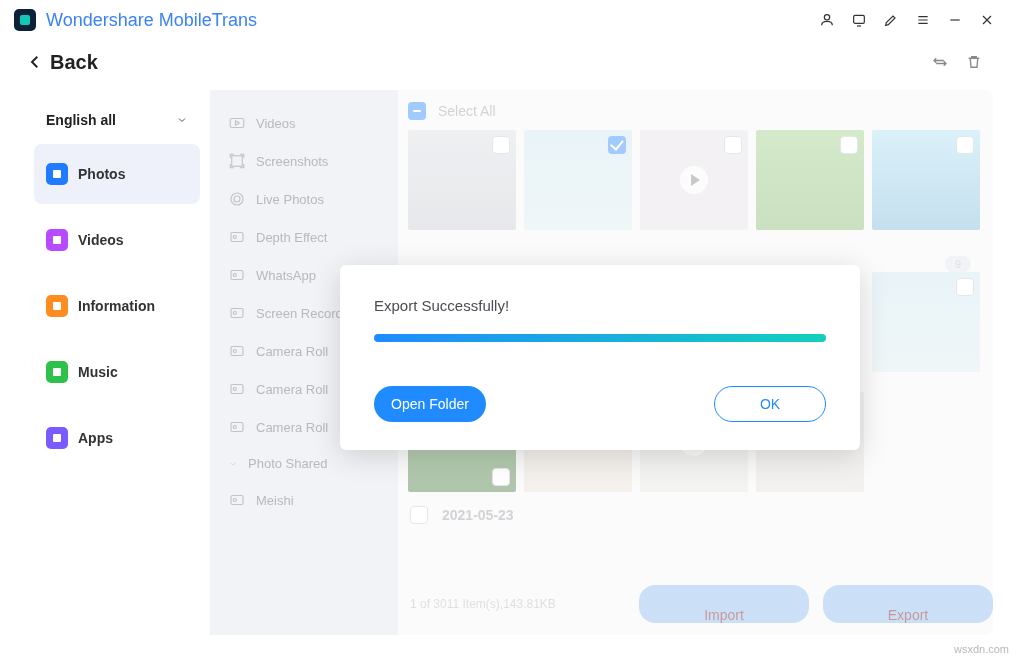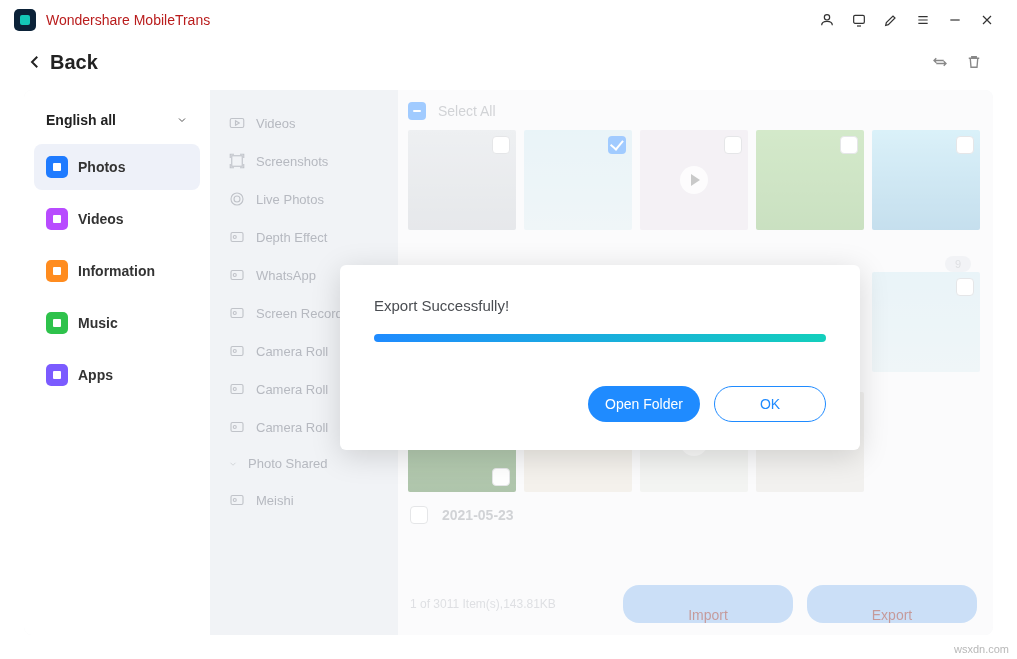--- a/index.html
+++ b/index.html
@@ -1,37 +1,37 @@
 <!DOCTYPE html>
 <html><head>
 <meta charset="utf-8">
 <style>
 * { box-sizing: border-box; margin: 0; padding: 0; font-family: -apple-system, BlinkMacSystemFont, "Segoe UI", sans-serif; }
 body { width: 1017px; height: 659px; background: #fff; overflow: hidden; position: relative; }
 
 .titlebar { display: flex; align-items: center; height: 40px; padding: 0 14px; }
 .titlebar-logo { width: 22px; height: 22px; background: #0b2238; border-radius: 5px; display: flex; align-items: center; justify-content: center; margin-right: 10px; }
 .titlebar-logo-inner { width: 10px; height: 10px; background: #14c8b8; border-radius: 2px; }
-.titlebar-title { font-size: 14px; color: #b91c1c; }
+.titlebar-title { font-size: 18px; color: #3b82f6; }
 .titlebar-spacer { flex: 1; }
 .titlebar-icon { width: 32px; height: 32px; display: flex; align-items: center; justify-content: center; color: #333; cursor: pointer; }
 .titlebar-icon svg { width: 16px; height: 16px; }
 
 .backrow { display: flex; align-items: center; height: 44px; padding: 0 26px; }
 .back-btn { display: flex; align-items: center; gap: 6px; font-size: 20px; font-weight: 700; color: #222; cursor: pointer; }
 .back-btn svg { width: 18px; height: 18px; }
 .backrow-spacer { flex: 1; }
 .backrow-icon { width: 34px; height: 34px; display: flex; align-items: center; justify-content: center; color: #888; cursor: pointer; }
 .backrow-icon svg { width: 18px; height: 18px; }
 
 .content { position: absolute; top: 90px; left: 24px; right: 24px; bottom: 24px; display: flex; background: #f5f6f8; border-radius: 8px; overflow: hidden; }
 
 .sidebar { width: 186px; background: #fff; display: flex; flex-direction: column; padding: 12px 10px; }
 .lang-sel { display: flex; align-items: center; justify-content: space-between; padding: 10px 12px; font-size: 14px; font-weight: 600; color: #222; cursor: pointer; }
-.side-item { display: flex; align-items: center; gap: 10px; padding: 12px 12px; border-radius: 8px; font-size: 14px; color: #333; font-weight: 600; cursor: pointer; margin-top: 6px; }
+.side-item { display: flex; align-items: center; gap: 10px; padding: 19px 12px; border-radius: 8px; font-size: 14px; color: #333; font-weight: 600; cursor: pointer; margin-top: 6px; }
 .side-item.active { background: #eef1f9; }
 .side-icon { width: 22px; height: 22px; border-radius: 5px; display: flex; align-items: center; justify-content: center; }
 .side-icon svg { width: 12px; height: 12px; fill: #fff; }
 .ic-photos { background: #1f7bff; }
 .ic-videos { background: #b84bff; }
 .ic-info { background: #ff8c1f; }
 .ic-music { background: #2ec24b; }
 .ic-apps { background: #7b5bff; }
 
 .folderbar { width: 188px; background: #f1f3f6; padding: 14px 0; }
@@ -60,32 +60,32 @@
 .thumb.p3 { background: #e6dfe8; }
 .thumb.p4 { background: linear-gradient(#9fcf8a,#8abb76); }
 .thumb.p5 { background: linear-gradient(#aee0f2,#7fb8d8); }
 .thumb.g1 { background: linear-gradient(#6aa060,#4e7e46); }
 .thumb.g2 { background: #e6e1d6; }
 .thumb.g3 { background: #e4e6e2; }
 .thumb.g4 { background: #e2e0db; }
 
 .date-row { display: flex; align-items: center; gap: 14px; padding: 14px 0 6px 2px; color: #9a9da4; font-size: 14px; font-weight: 600; }
 
-.statusbar { position: absolute; left: 12px; right: 16px; bottom: 12px; display: flex; align-items: center; gap: 14px; }
+.statusbar { position: absolute; left: 12px; right: 0; bottom: 12px; display: flex; align-items: center; gap: 14px; }
 .status-text { color: #b6b9c0; font-size: 12px; }
 .btn-big { flex: 0 0 170px; height: 38px; border-radius: 16px; display: flex; align-items: flex-end; justify-content: center; color: #7f1d1d; font-size: 14px; font-weight: 500; cursor: pointer; }
 .btn-import { background: #8cb9ee; margin-left: auto; }
 .btn-export { background: #8cb9ee; }
 
 .overlay { position: absolute; inset: 0; background: rgba(255,255,255,0.55); pointer-events: none; }
 
 .dialog { position: absolute; top: 265px; left: 340px; width: 520px; background: #fff; border-radius: 6px; box-shadow: 0 6px 30px rgba(0,0,0,0.15); padding: 32px 34px 28px 34px; z-index: 10; }
 .dlg-title { color: #4a4d52; font-size: 15px; margin-bottom: 20px; }
 .dlg-bar { height: 8px; border-radius: 4px; background: linear-gradient(90deg,#1f8bff,#13cfbc); margin-bottom: 44px; }
-.dlg-btns { display: flex; gap: 14px; justify-content: flex-end; }
+.dlg-btns { display: flex; gap: 14px; justify-content: space-between; }
 .dlg-btn { height: 36px; width: 112px; border-radius: 18px; display: flex; align-items: center; justify-content: center; font-size: 14px; font-weight: 500; cursor: pointer; }
 .dlg-open { background: #1f8bff; color: #fff; }
 .dlg-ok { border: 1.5px solid #1f8bff; color: #1f8bff; background: #fff; }
 
 .watermark { position: absolute; bottom: 4px; right: 8px; font-size: 11px; color: #b8b8b8; z-index: 20; }
 </style>
 </head>
 <body>
 
 <div class="titlebar">

